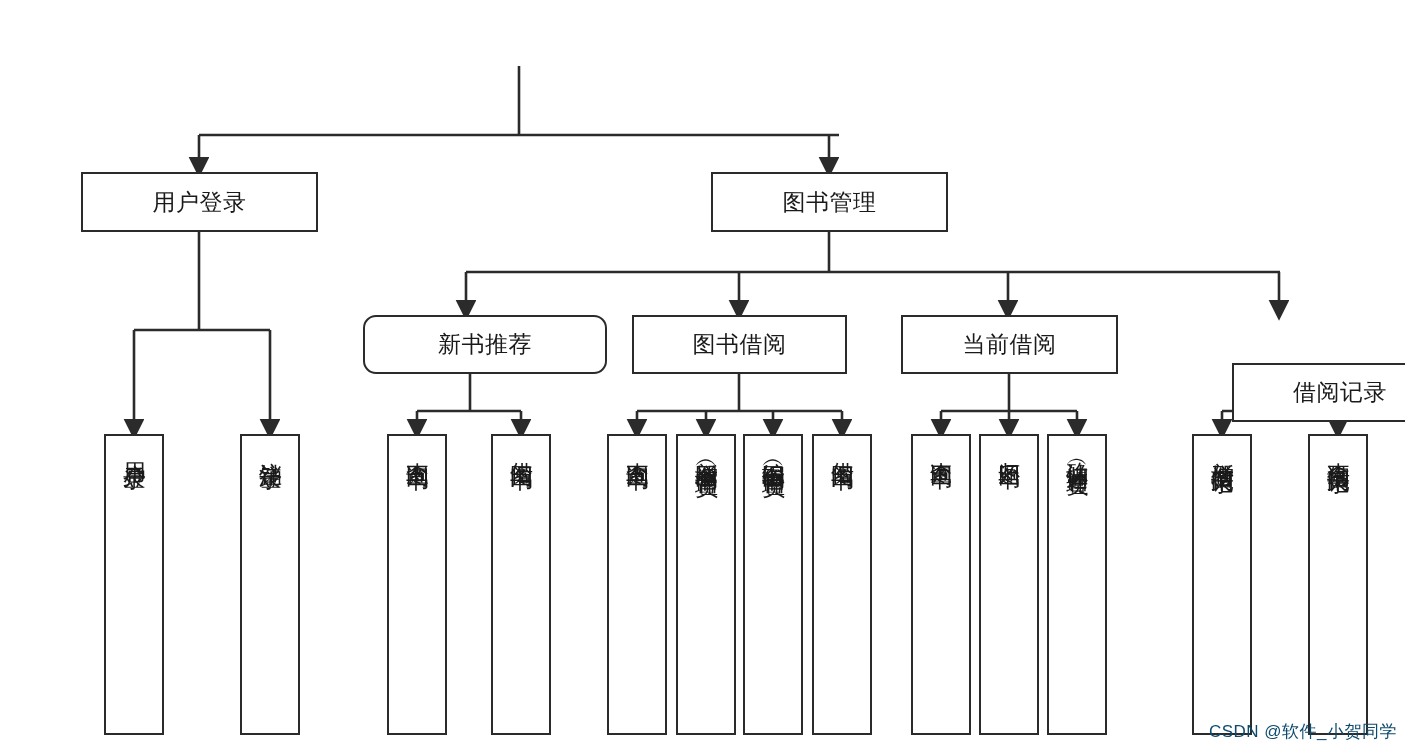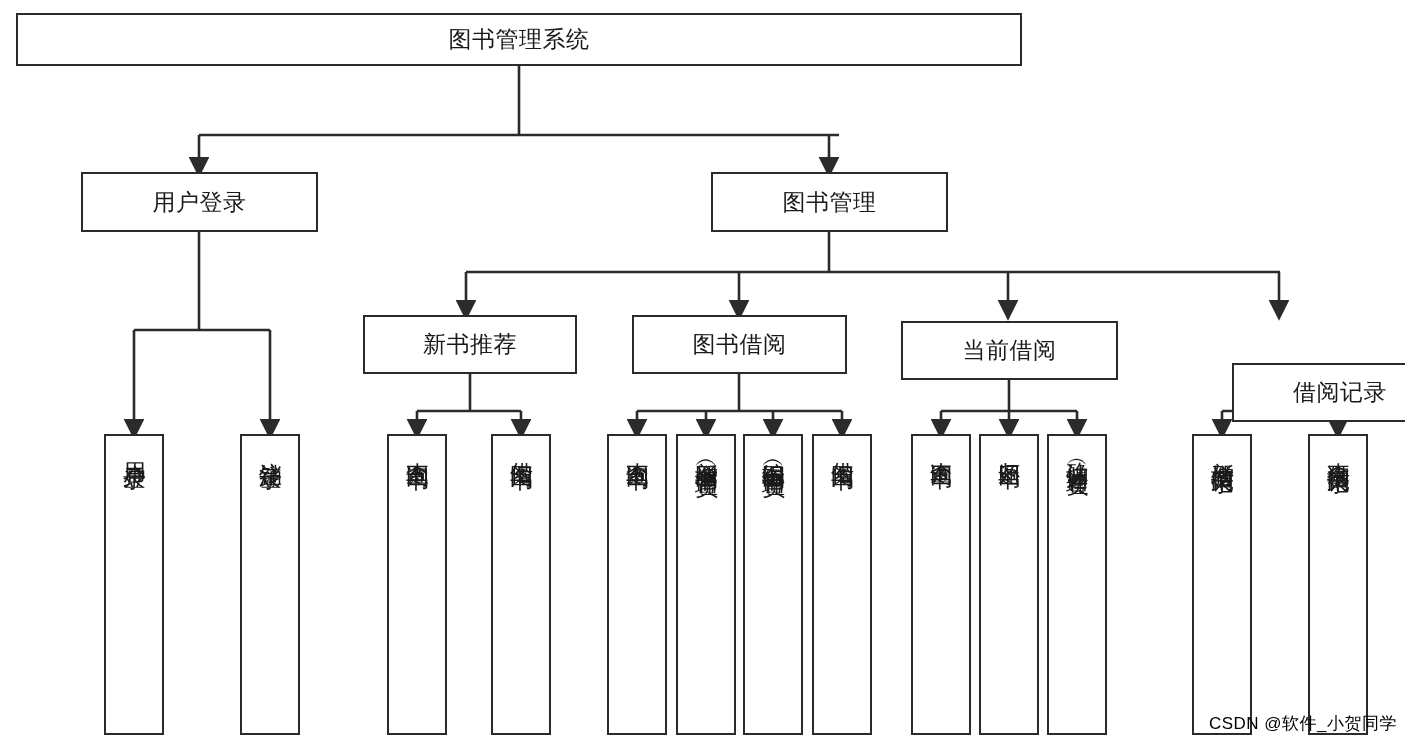--- a/index.html
+++ b/index.html
@@ -50,23 +50,23 @@
     font-size: 23px;
     line-height: 1.12;
     letter-spacing: 2px;
     white-space: nowrap;
     color: #1a1a1a;
   }
   .leaf-g4 .vtext { font-size: 22px; }
   .watermark {
     position: absolute;
     right: 8px;
-    bottom: 12px;
+    bottom: 4px;
     font-size: 17px;
-    color: #000000;
+    color: #0c4a6e;
     letter-spacing: 0.5px;
     white-space: nowrap;
     user-select: none;
   }
 </style>
 </head>
 <body>
 
 <div id="canvas">
 
@@ -113,38 +113,35 @@
       <path d="M1009,411 L1009,422" marker-end="url(#ah)"></path>
       <path d="M1077,411 L1077,422" marker-end="url(#ah)"></path>
 
       <path d="M1280,374 L1280,411"></path>
       <path d="M1222,411 L1338,411"></path>
       <path d="M1222,411 L1222,422" marker-end="url(#ah)"></path>
       <path d="M1338,411 L1338,422" marker-end="url(#ah)"></path>
     </g>
   </svg>
 
-  <div class="node h" style="left:16px; top:13px; width:1006px; height:53px;">
-    <span>图书管理系统</span>
-  </div>
 
   <div class="node h" style="left:81px; top:172px; width:237px; height:60px;">
     <span>用户登录</span>
   </div>
   <div class="node h" style="left:711px; top:172px; width:237px; height:60px;font-family:Liberation Serif, serif;">
     <span>图书管理</span>
   </div>
 
-  <div class="node h" style="left:363px; top:315px; width:214px; height:59px;">
+  <div class="node h" style="left:363px; top:315px; width:244px; height:59px;border-radius:13px;">
     <span>新书推荐</span>
   </div>
   <div class="node h" style="left:632px; top:315px; width:215px; height:59px;text-align:right;">
     <span>图书借阅</span>
   </div>
-  <div class="node h" style="left:901px; top:315px; width:217px; height:59px;margin-top:6px;">
+  <div class="node h" style="left:901px; top:315px; width:217px; height:59px;">
     <span>当前借阅</span>
   </div>
   <div class="node h" style="left:1232px; top:315px; width:216px; height:59px;margin-top:48px;">
     <span>借阅记录</span>
   </div>
 
   <div class="node leaf leaf-g1" style="left:104px; top:434px; width:60px; height:301px;">
     <span class="vtext">用户登录</span>
   </div>
   <div class="node leaf leaf-g1" style="left:240px; top:434px; width:60px; height:301px;">

